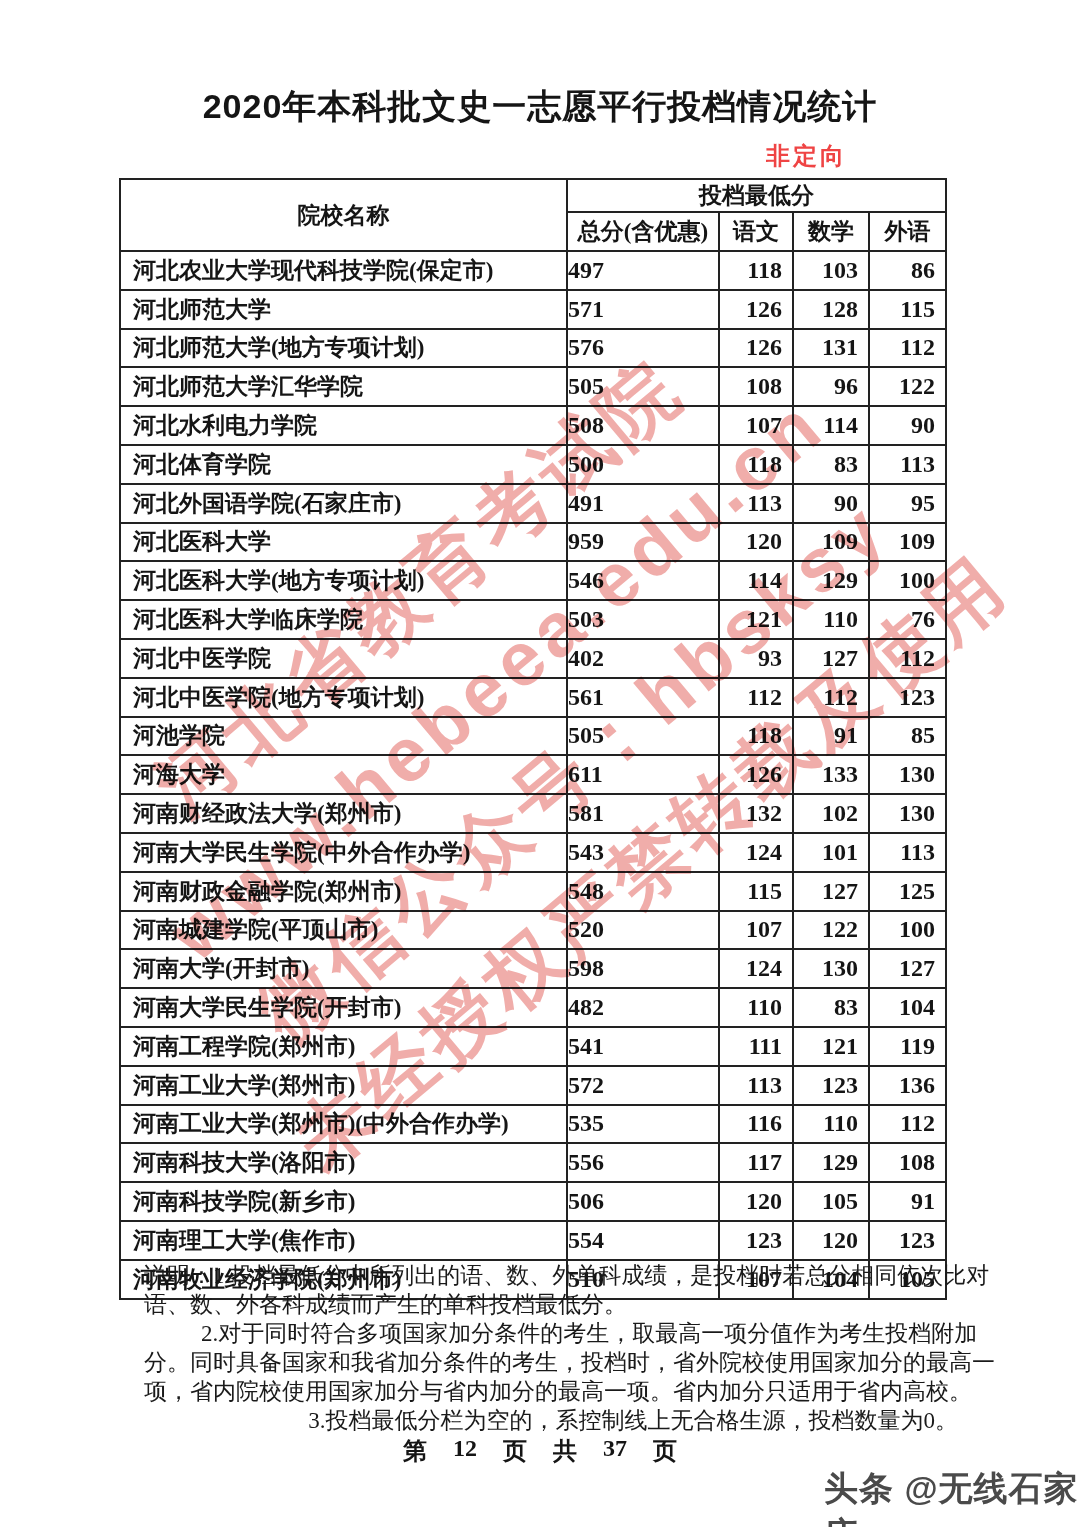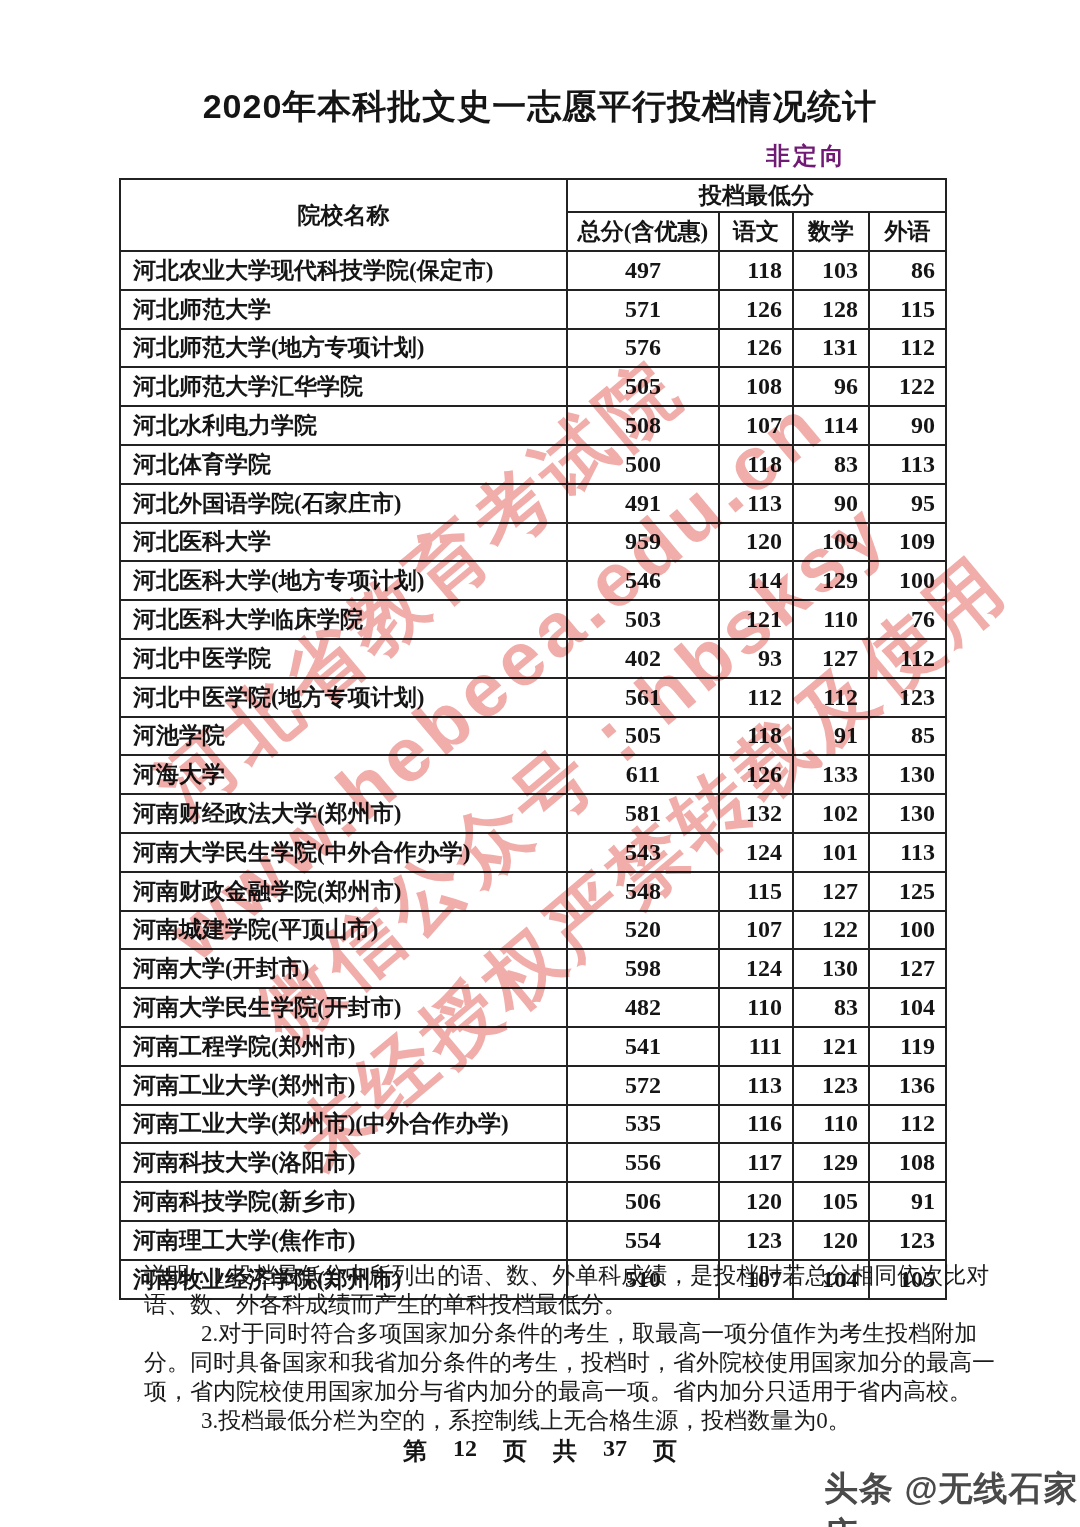--- a/index.html
+++ b/index.html
@@ -7,42 +7,42 @@
     position:relative; width:1080px; height:1527px; background:#ffffff;
     overflow:hidden; font-family:"Liberation Serif", serif; color:#141414;
   }
   .title {
     position:absolute; top:84px; left:0; width:100%; margin:0;
     text-align:center; font-size:34px; font-weight:700; letter-spacing:1px;
     font-family:"Liberation Sans", sans-serif; color:#151515;
   }
   .orientation {
     position:absolute; top:140px; left:766px; font-size:24px; font-weight:700;
-    letter-spacing:3px; font-family:"Liberation Sans", sans-serif; color:#701a75;
+    letter-spacing:3px; font-family:"Liberation Sans", sans-serif; color:#ef4444;
   }
   table.score-table {
     position:absolute; top:178px; left:119px; width:826px;
     border-collapse:collapse; table-layout:fixed;
   }
   .score-table th, .score-table td { border:2px solid #222222; color:#151515; }
   .score-table th { font-weight:700; font-size:23px; text-align:center; padding:0; }
   .score-table thead tr.group-row th { height:31px; }
   .score-table thead tr.sub-row th { height:37px;margin-left:16px; }
   .score-table td { height:36.8px; font-weight:700; font-size:24px; padding:0; }
   .score-table td:first-child { text-align:left; padding-left:12px; font-size:23px; }
-  .score-table td:nth-child(2) { text-align:center; }
+  .score-table td:nth-child(2) { text-align:left; }
   .score-table td:nth-child(3),
   .score-table td:nth-child(4),
   .score-table td:nth-child(5) { text-align:right; padding-right:10px; }
   .notes {
     position:absolute; left:144px; top:1261px; width:814px;
     font-size:23px; line-height:29px; color:#1a1a1a;
   }
   .note-line { white-space:nowrap; }
-  .note-line.indent { padding-left:57px; }
+  .note-line.indent { padding-left:57px;text-align:right; }
   .pagination {
     position:absolute; top:1435px; left:0; width:1080px;
     display:flex; justify-content:center; gap:26px;
     font-size:24px; font-weight:700; color:#151515;
   }
   .watermark {
     position:absolute; left:535px; top:725px;
     transform:translate(-50%,-50%) rotate(-40deg);
     text-align:center; line-height:120px; white-space:nowrap;
     font-size:76px; font-weight:700; letter-spacing:6px;

